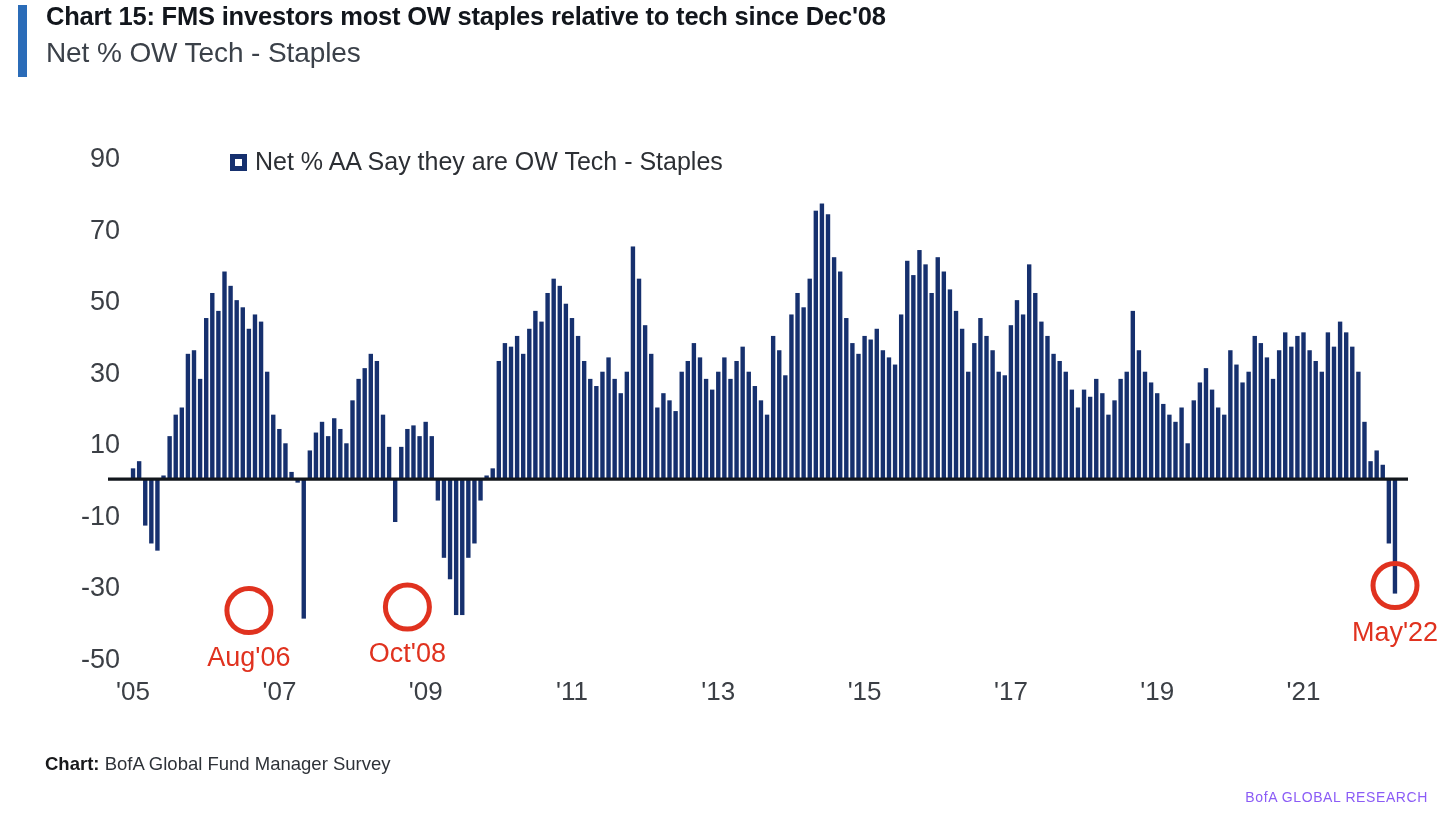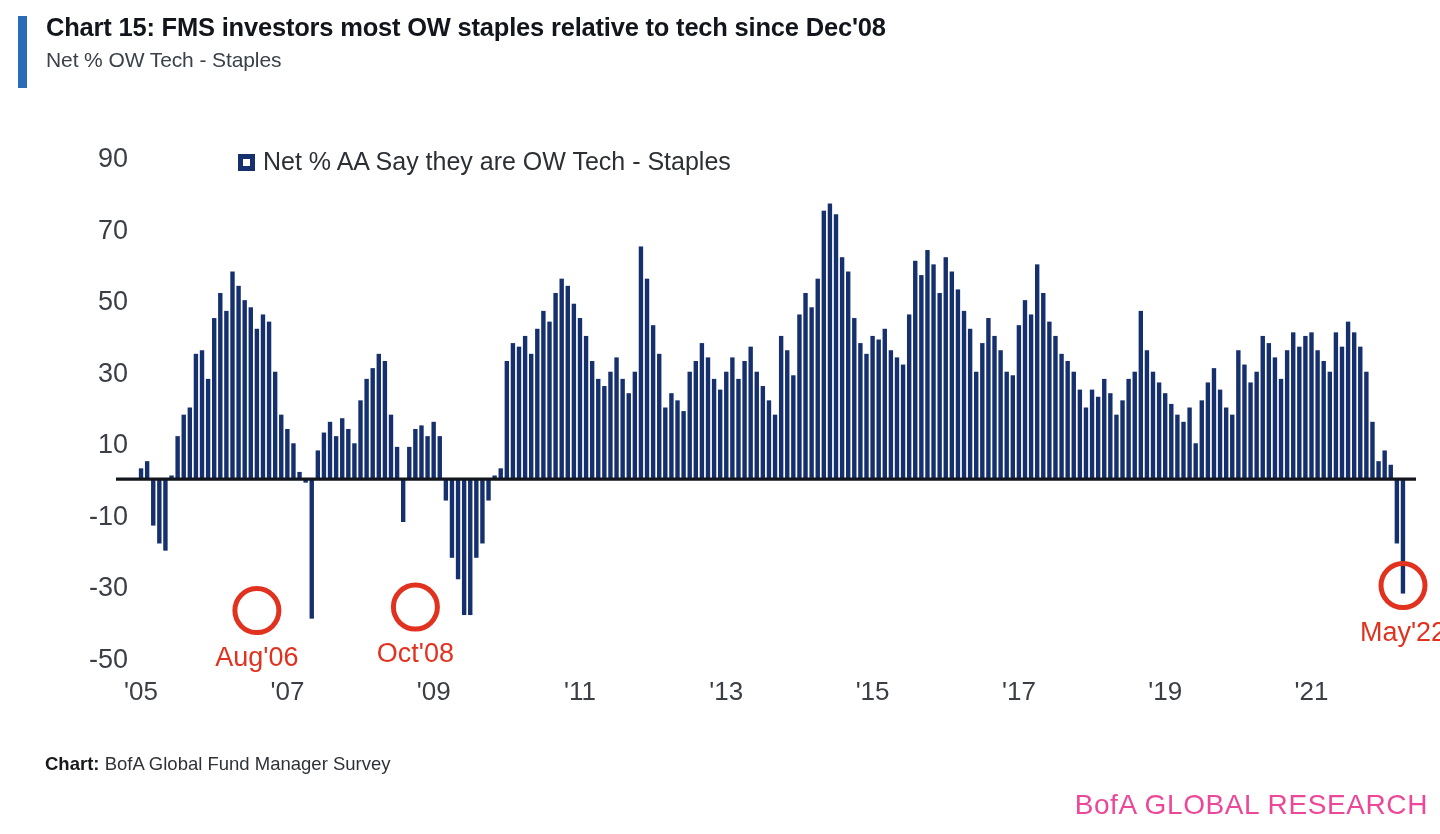--- a/index.html
+++ b/index.html
@@ -8,55 +8,55 @@
     width:1440px;height:834px;
     background:#ffffff;
     font-family:"Liberation Sans", sans-serif;
     color:#231f20;
     overflow:hidden;
     position:relative;
   }
   .page{position:relative;width:1440px;height:834px;}
 
   
-  .header{position:absolute;left:18px;top:12px;width:1400px;}
+  .header{position:absolute;left:18px;top:1px;width:1400px;}
   .accent-bar{
     position:absolute;left:0;top:4px;width:9px;height:72px;
     background:#2b6cb8;
   }
   .title{
     margin:0 0 0 28px;
     font-size:25.5px;font-weight:bold;letter-spacing:-0.2px;
     color:#12161c;line-height:1.18;white-space:nowrap;
   }
   .subtitle{
     margin:6px 0 0 28px;
-    font-size:21px;font-weight:normal;color:#3b4149;
+    font-size:28px;font-weight:normal;color:#3b4149;
     letter-spacing:-0.1px;white-space:nowrap;
   }
 
   
-  .plot-wrap{position:absolute;left:16px;top:120px;width:1312px;height:600px;}
+  .plot-wrap{position:absolute;left:8px;top:120px;width:1312px;height:600px;}
   .chart-svg{display:block;}
 
   .ytick{font-size:27px;fill:#3b3f45;font-family:"Liberation Sans", sans-serif;}
   .xtick{font-size:26px;fill:#3b3f45;font-family:"Liberation Sans", sans-serif;}
   .legend-text{font-size:25px;fill:#2c2f34;font-family:"Liberation Sans", sans-serif;}
   .annot-text{font-size:27px;fill:#e0321f;font-family:"Liberation Sans", sans-serif;}
 
   
   .source{
     position:absolute;left:45px;top:753px;
     font-size:18.5px;color:#2e3238;white-space:nowrap;
   }
   .source b{font-weight:bold;color:#18191b;}
   .source span.src-text{font-weight:normal;margin-top:20px;}
   .brand{
     position:absolute;right:12px;top:789px;
-    font-size:28px;color:#ec4899;letter-spacing:0.6px;white-space:nowrap;
+    font-size:14px;color:#8b5cf6;letter-spacing:0.6px;white-space:nowrap;
   }
 </style>
 </head>
 <body>
 
 <div class="page">
 
   <div class="header">
     <div class="accent-bar"></div>
     <h1 class="title">Chart 15: FMS investors most OW staples relative to tech since Dec'08</h1>

